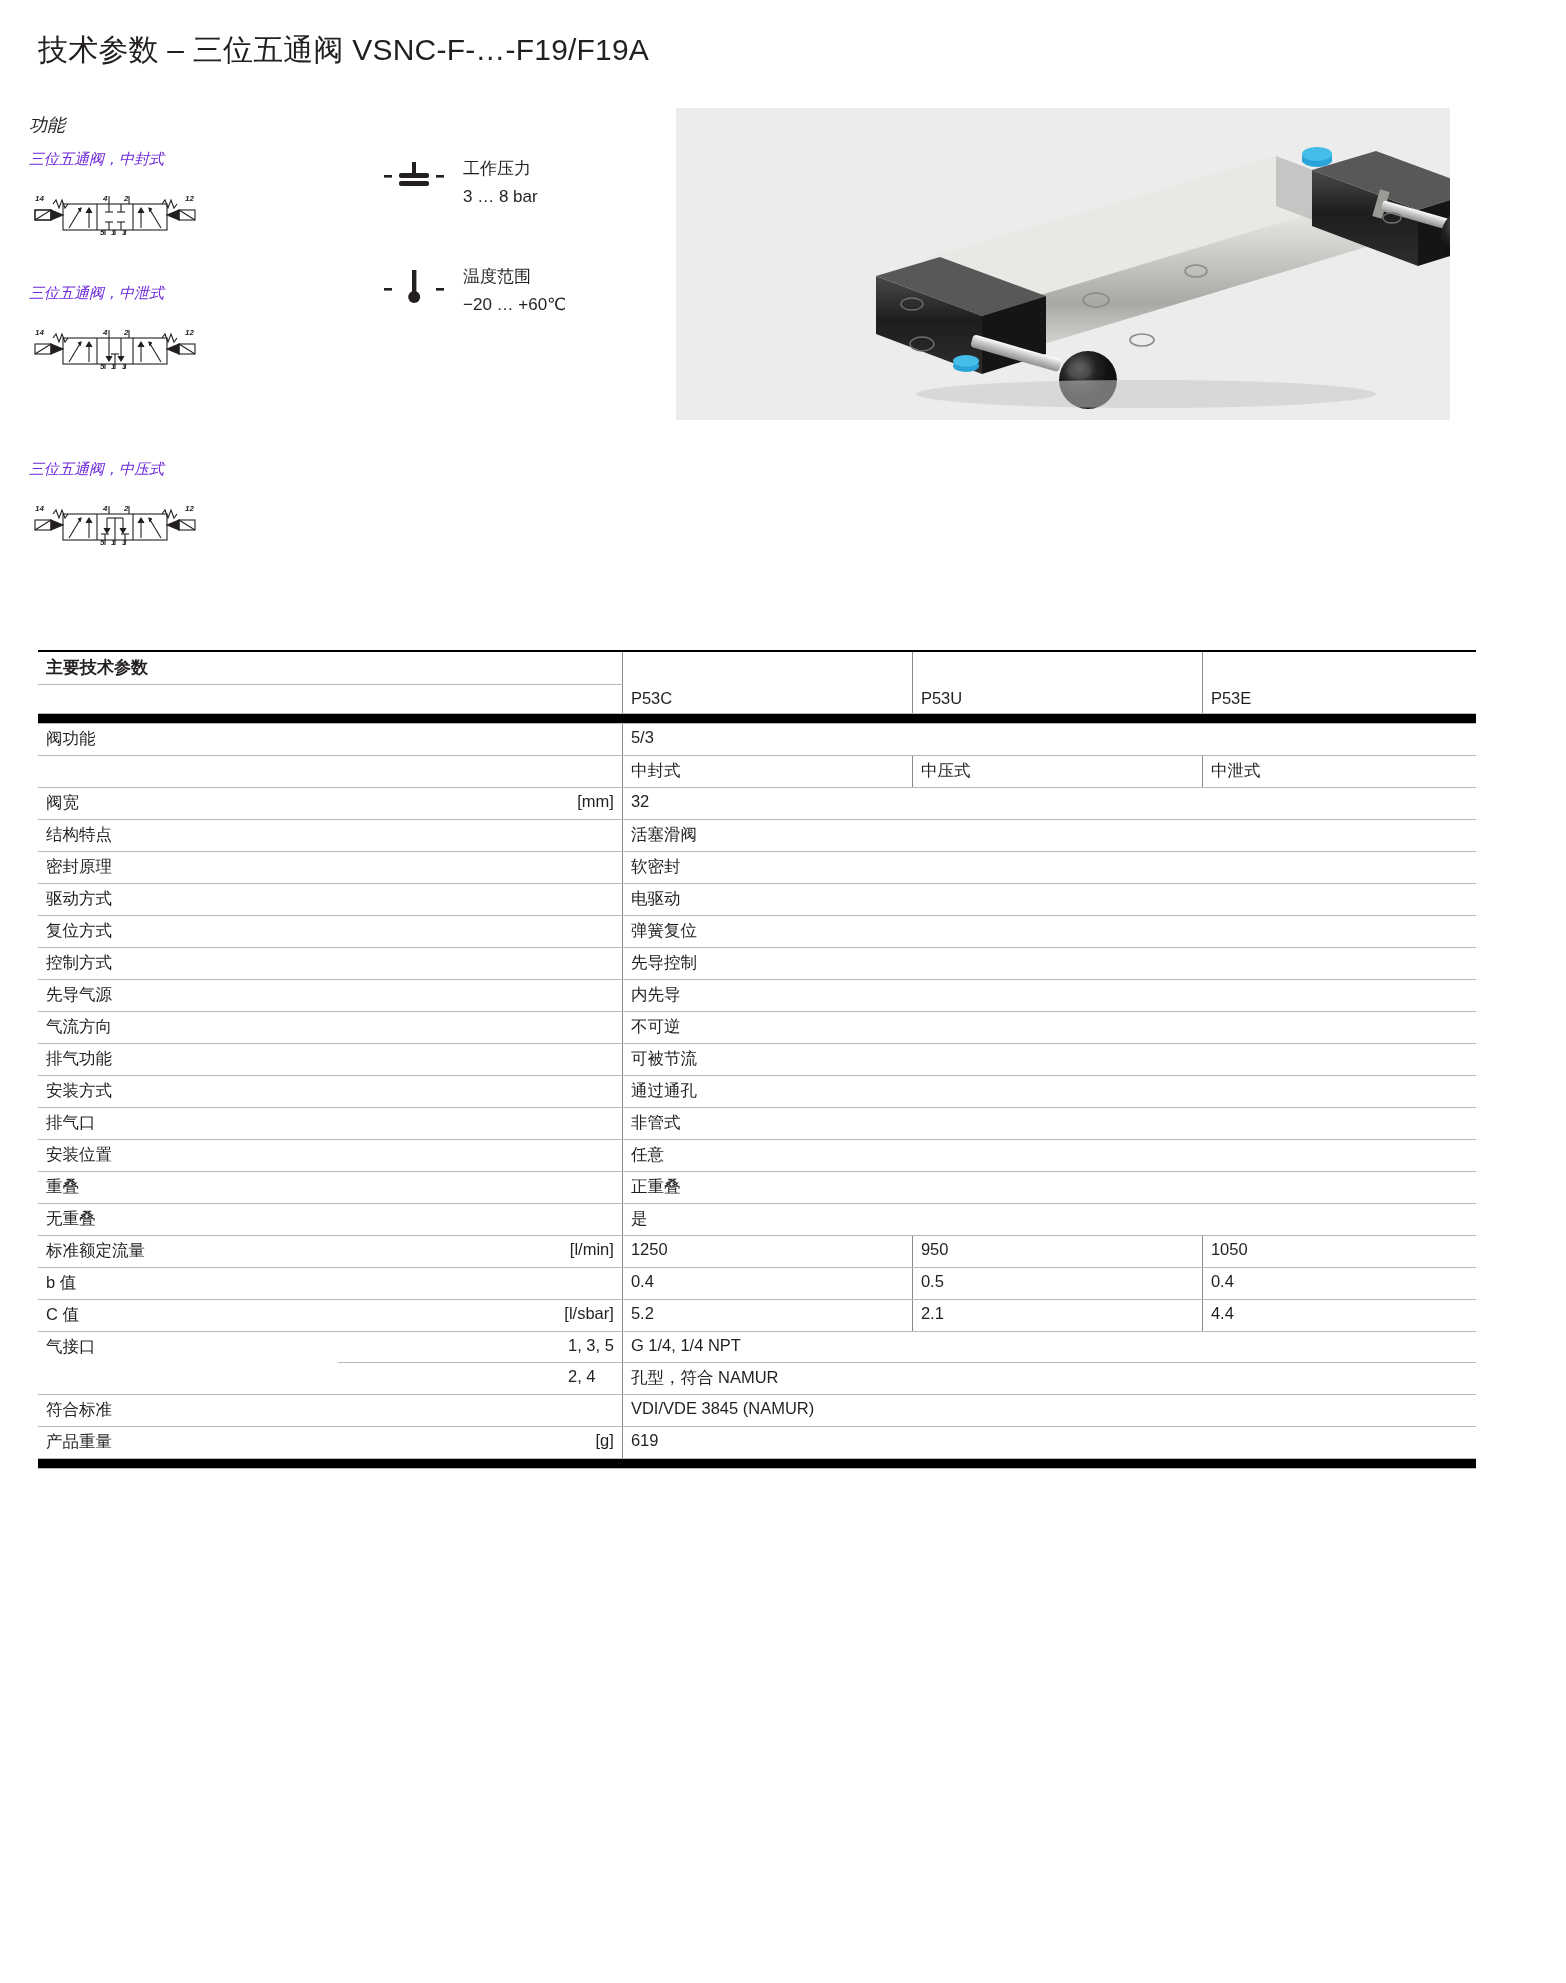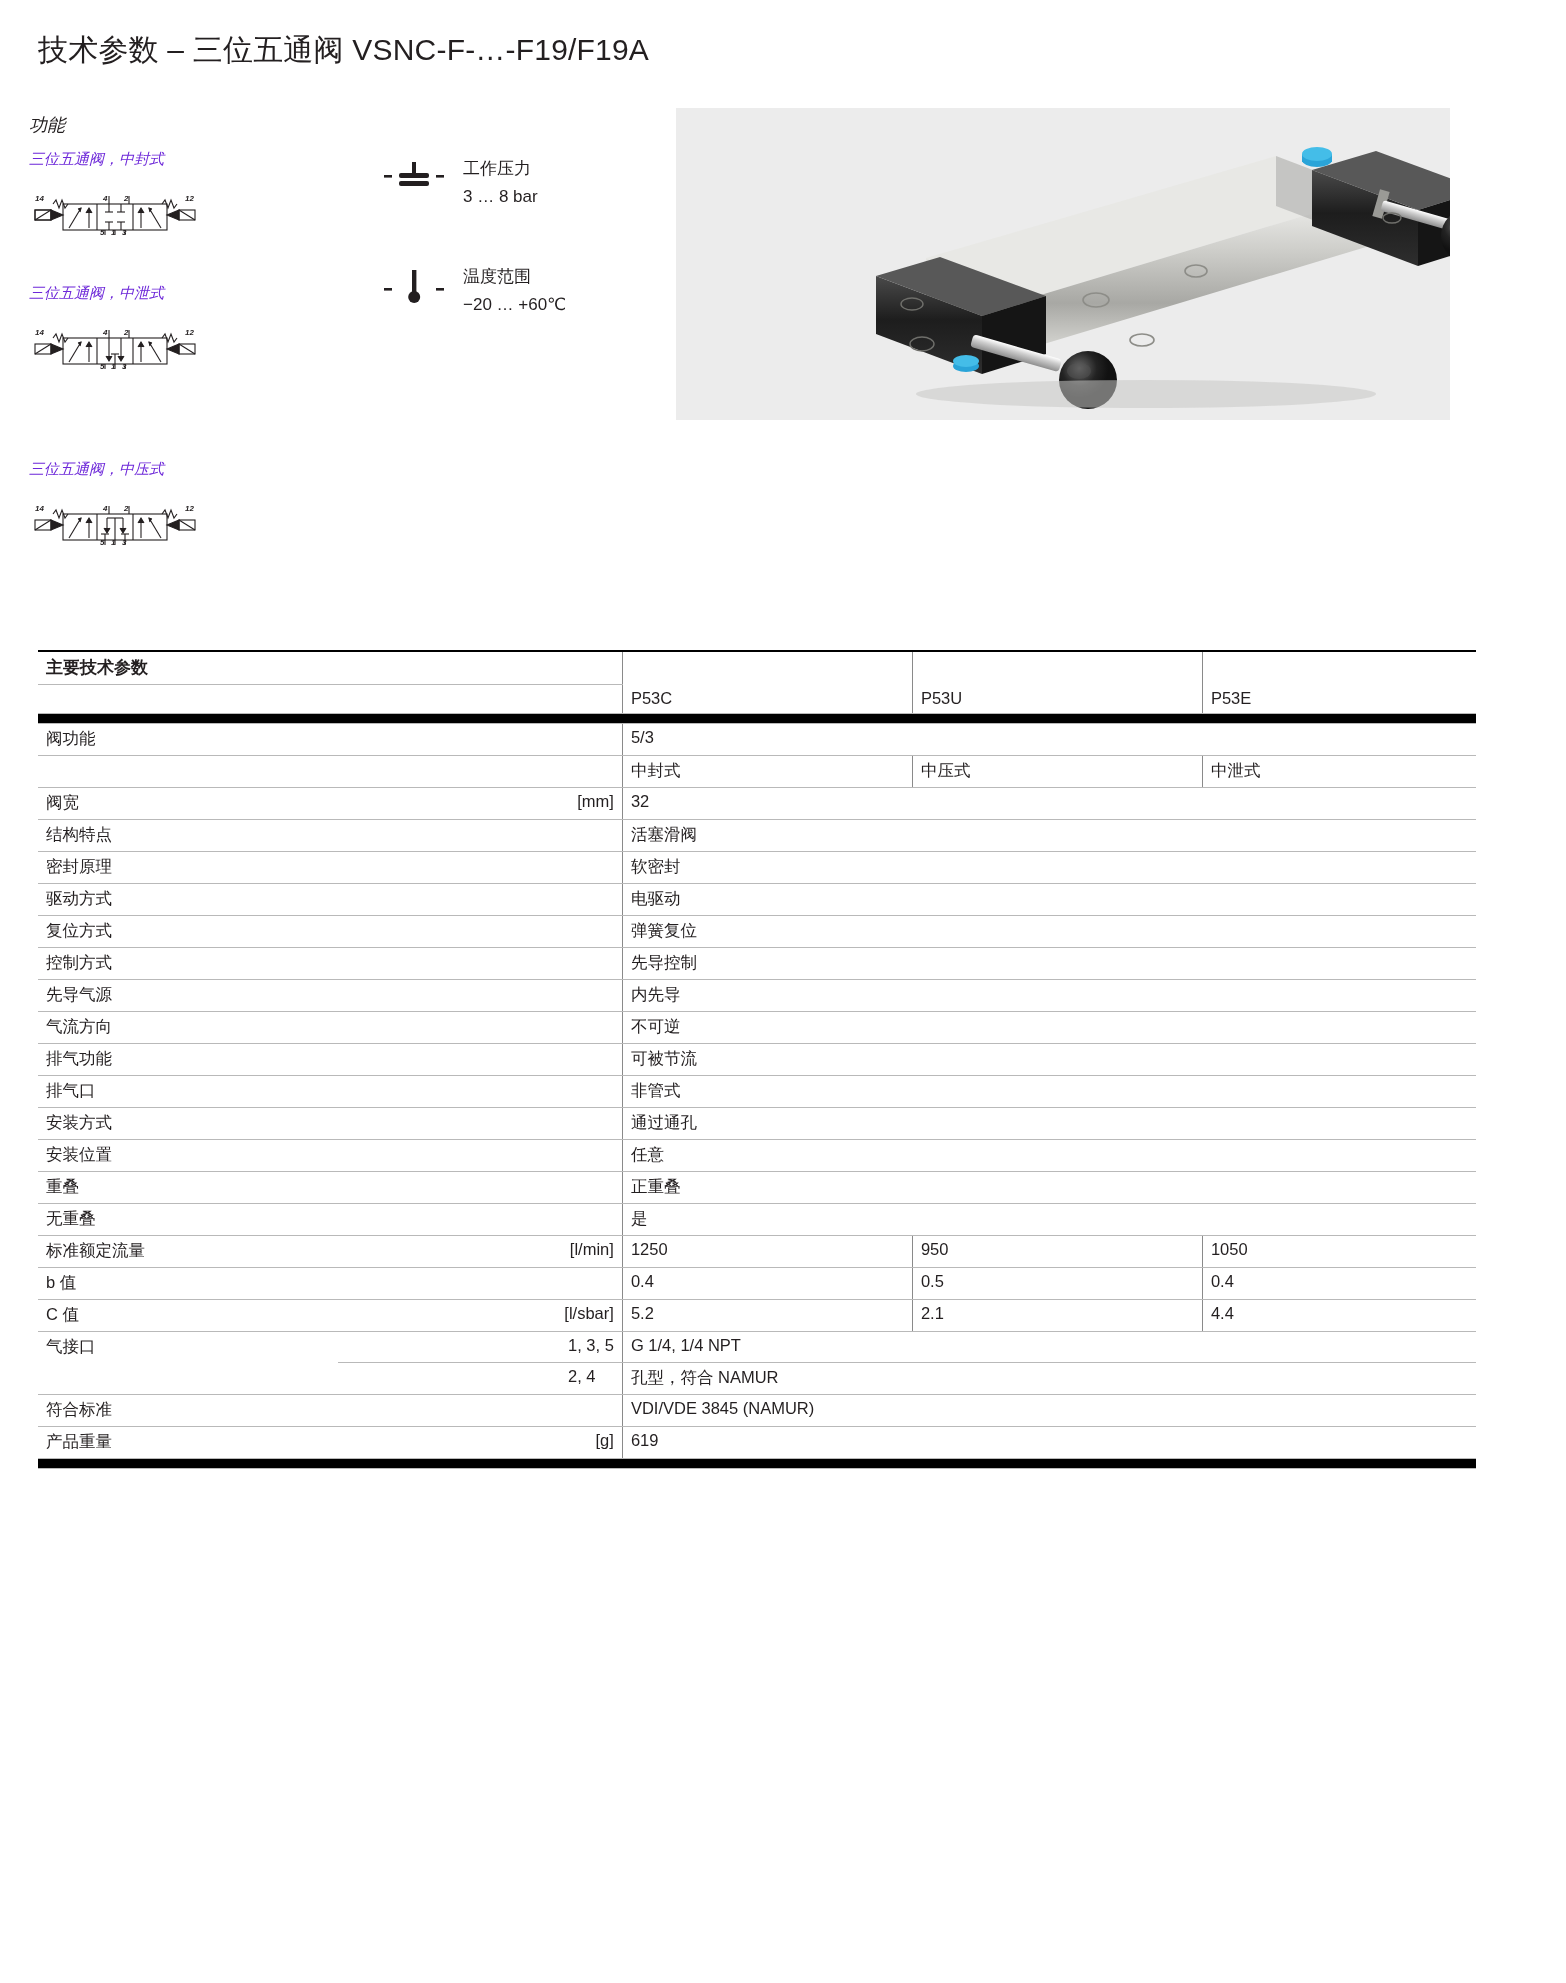--- a/index.html
+++ b/index.html
@@ -450,28 +450,28 @@
           <td class="c-label">气流方向</td>
           <td class="c-unit"></td>
           <td class="c-span" colspan="3">不可逆</td>
         </tr>
         <tr>
           <td class="c-label">排气功能</td>
           <td class="c-unit"></td>
           <td class="c-span" colspan="3">可被节流</td>
         </tr>
         <tr>
+          <td class="c-label">安装方式</td>
+          <td class="c-unit"></td>
+          <td class="c-span" colspan="3">通过通孔</td>
+        </tr>
+        <tr>
           <td class="c-label">排气口</td>
           <td class="c-unit"></td>
           <td class="c-span" colspan="3">非管式</td>
-        </tr>
-        <tr>
-          <td class="c-label">安装方式</td>
-          <td class="c-unit"></td>
-          <td class="c-span" colspan="3">通过通孔</td>
         </tr>
         <tr>
           <td class="c-label">安装位置</td>
           <td class="c-unit"></td>
           <td class="c-span" colspan="3">任意</td>
         </tr>
         <tr>
           <td class="c-label">重叠</td>
           <td class="c-unit"></td>
           <td class="c-span" colspan="3">正重叠</td>

